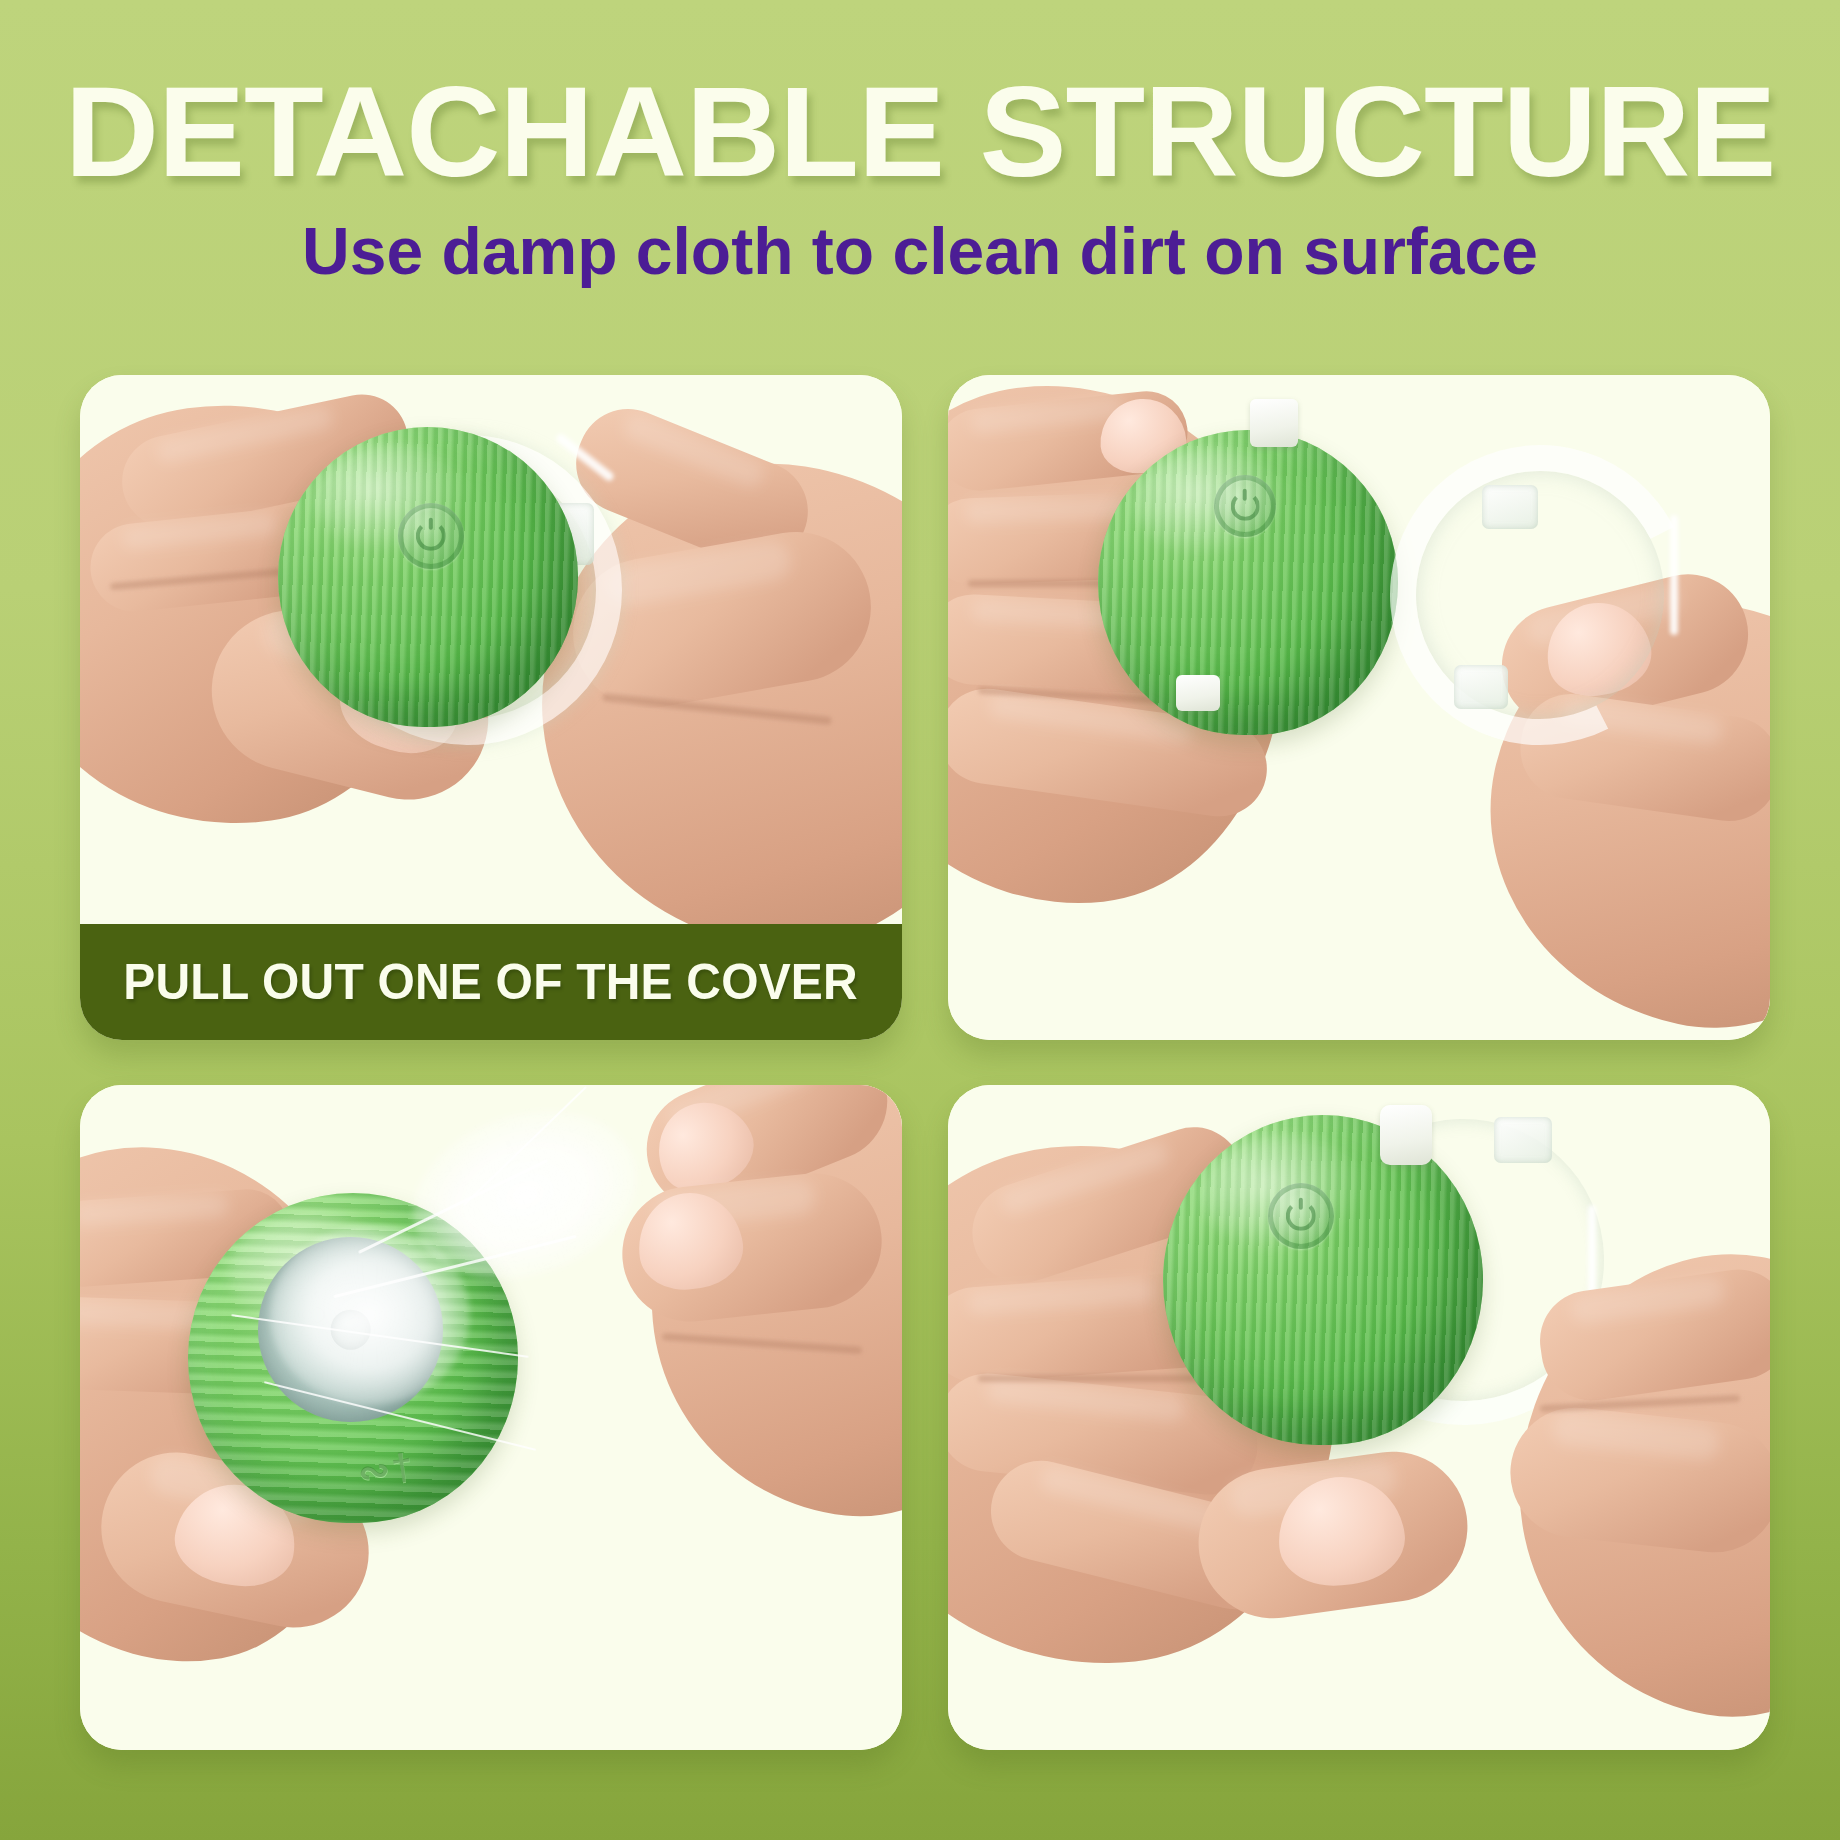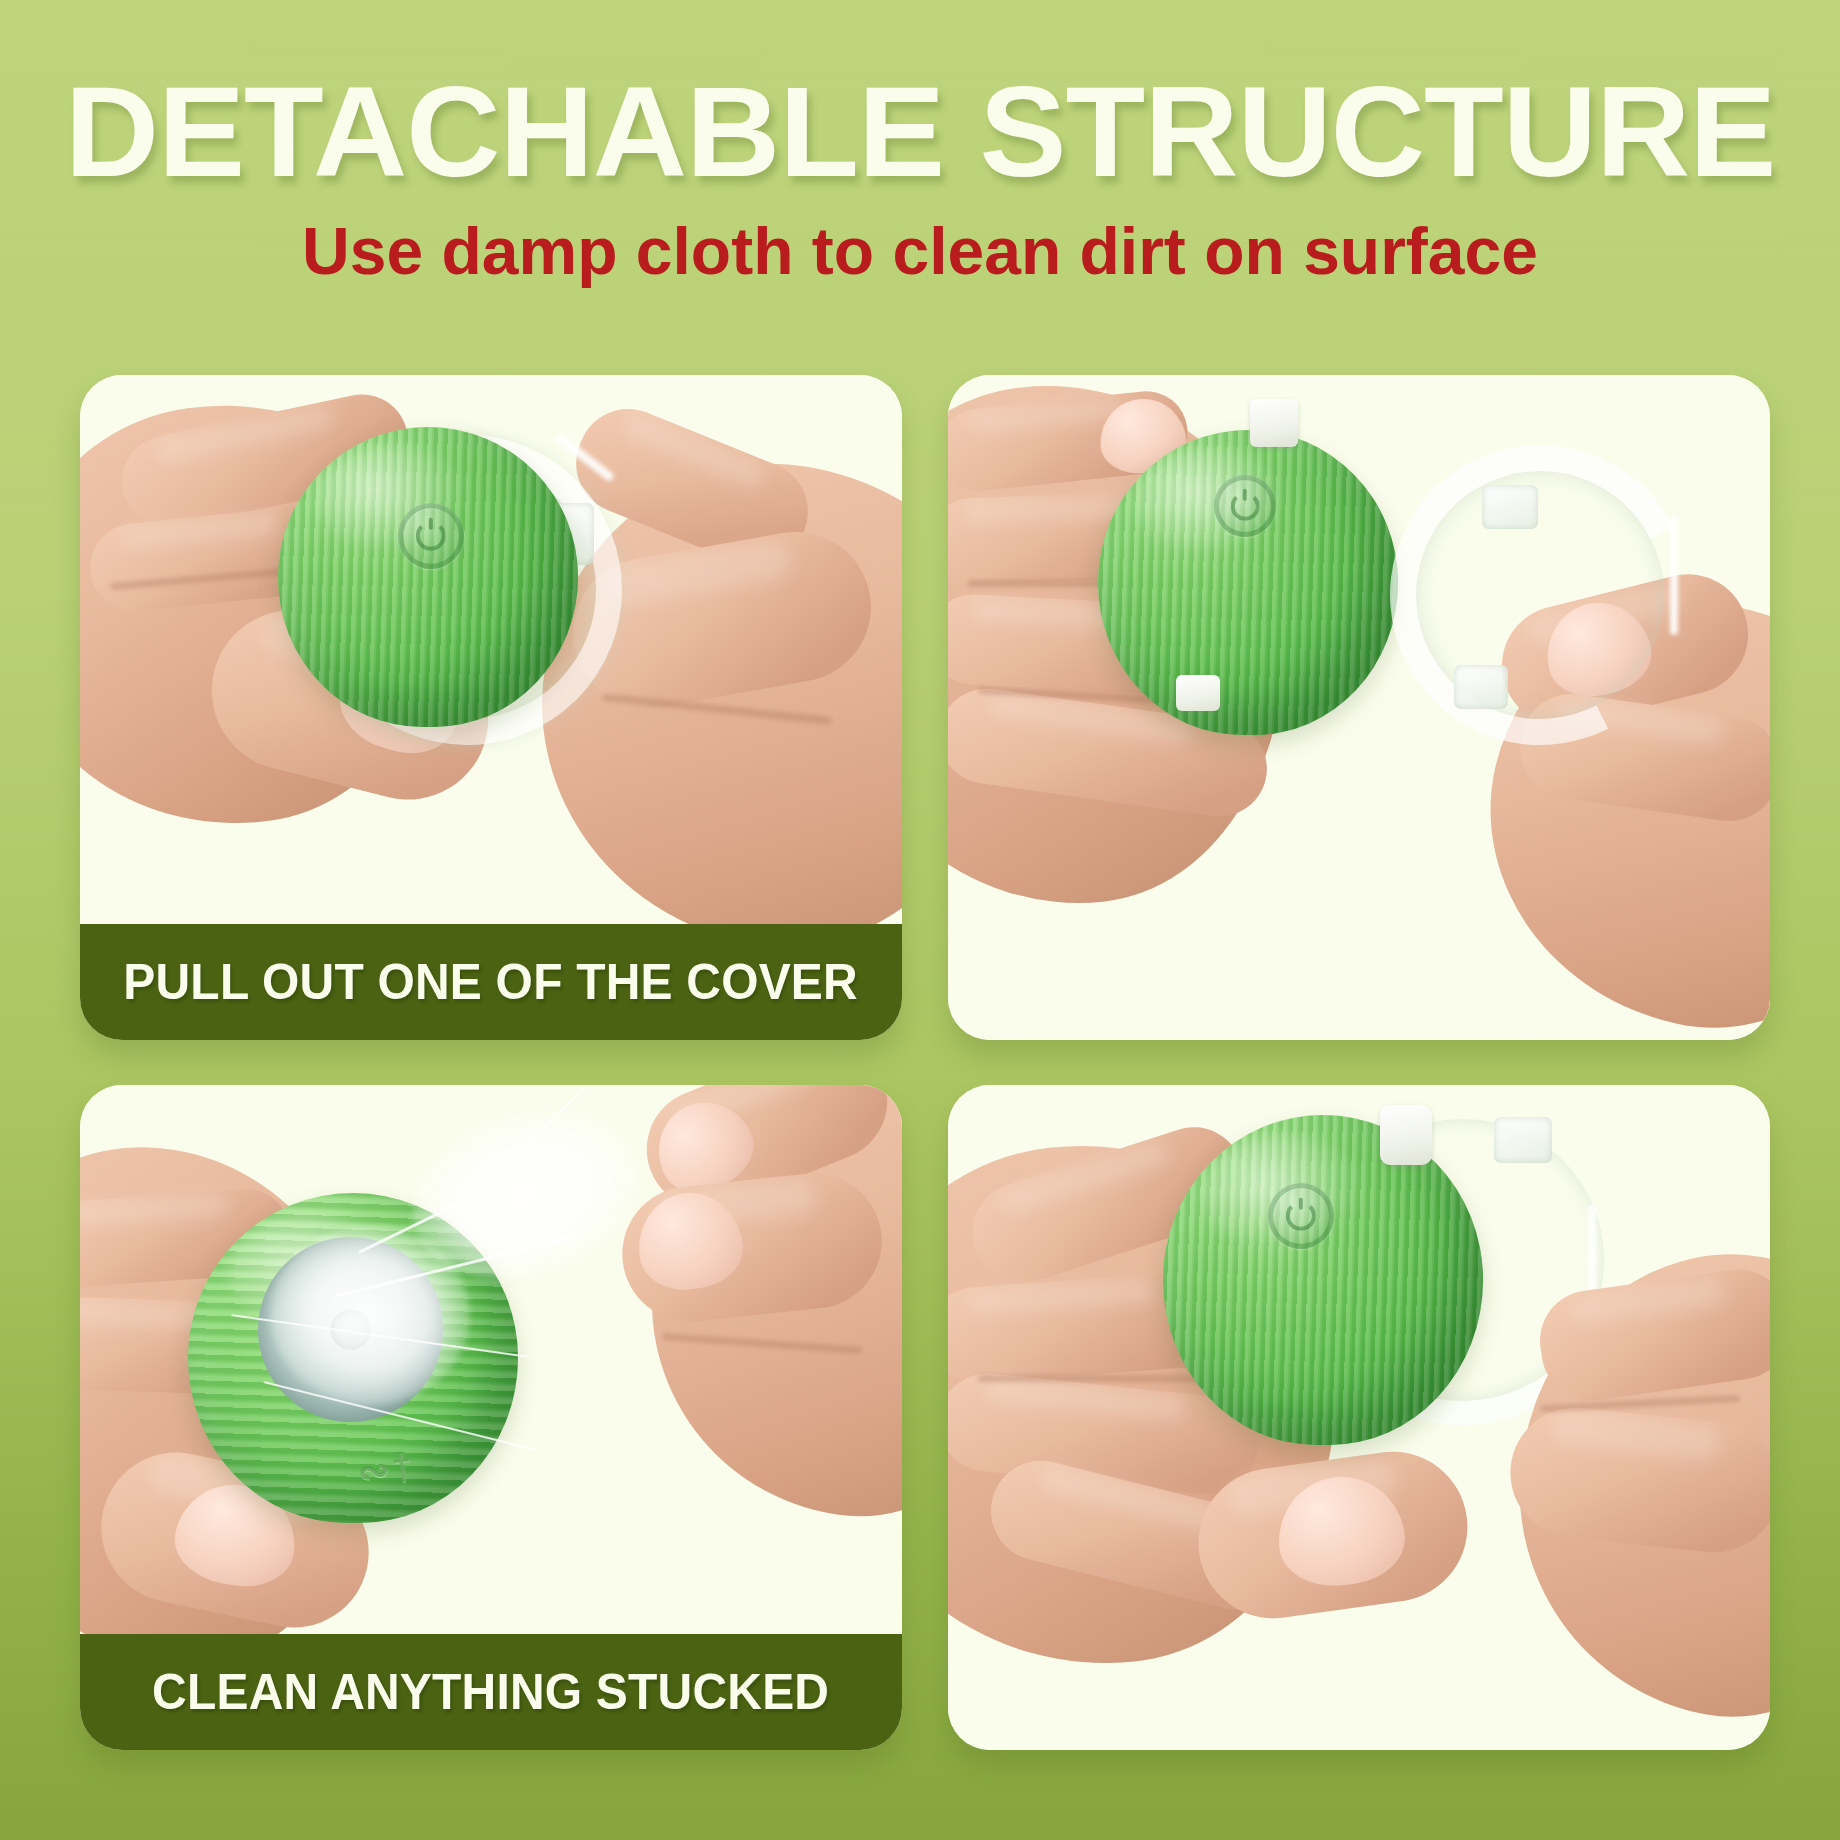--- a/index.html
+++ b/index.html
@@ -35,21 +35,21 @@
     transform: scaleX(1.02);
     text-shadow: 4px 7px 7px rgba(90,118,40,0.32);
     white-space: nowrap;
   }
 
   .sub-title {
     margin-top: 22px;
     font-family: "Liberation Sans", sans-serif;
     font-size: 66px;
     font-weight: 700;
-    color: #b91c1c;
+    color: #4c1d95;
     line-height: 1.0;
     white-space: nowrap;
   }
 
   
   .grid {
     position: absolute;
     top: 351px;
     left: 80px;
     width: 1690px;
@@ -395,23 +395,20 @@
 
         <div class="hand" style="right:-150px; top:0px; width:400px; height:430px; transform:rotate(6deg);"></div>
         <div class="finger" style="right:10px; top:-20px; width:250px; height:120px; transform:rotate(-22deg); border-radius:80px;"></div>
         <div class="nail" style="right:150px; top:18px; width:96px; height:86px; transform:rotate(-26deg);"></div>
         <div class="finger" style="right:20px; top:95px; width:260px; height:135px; transform:rotate(-6deg); border-radius:85px;"></div>
         <div class="nail" style="right:160px; top:108px; width:104px; height:96px; transform:rotate(-8deg);"></div>
         <div class="crease" style="right:40px; top:255px; width:200px; height:7px; transform:rotate(4deg);"></div>
 
       </div>
     </div>
-    <div class="caption-bar">
-      <span class="caption-text">CLEAN ANYTHING STUCKED</span>
-    </div>
   </div>
 
   <div class="card">
     <div class="photo">
       <div class="scene">
 
         <div class="hand" style="left:-110px; top:60px; width:500px; height:520px; transform:rotate(-6deg);"></div>
         <div class="finger" style="left:20px; top:70px; width:280px; height:100px; transform:rotate(-18deg);"></div>
         <div class="finger" style="left:-20px; top:195px; width:300px; height:95px; transform:rotate(-4deg);"></div>
         <div class="finger" style="left:-10px; top:300px; width:320px; height:98px; transform:rotate(6deg);"></div>

